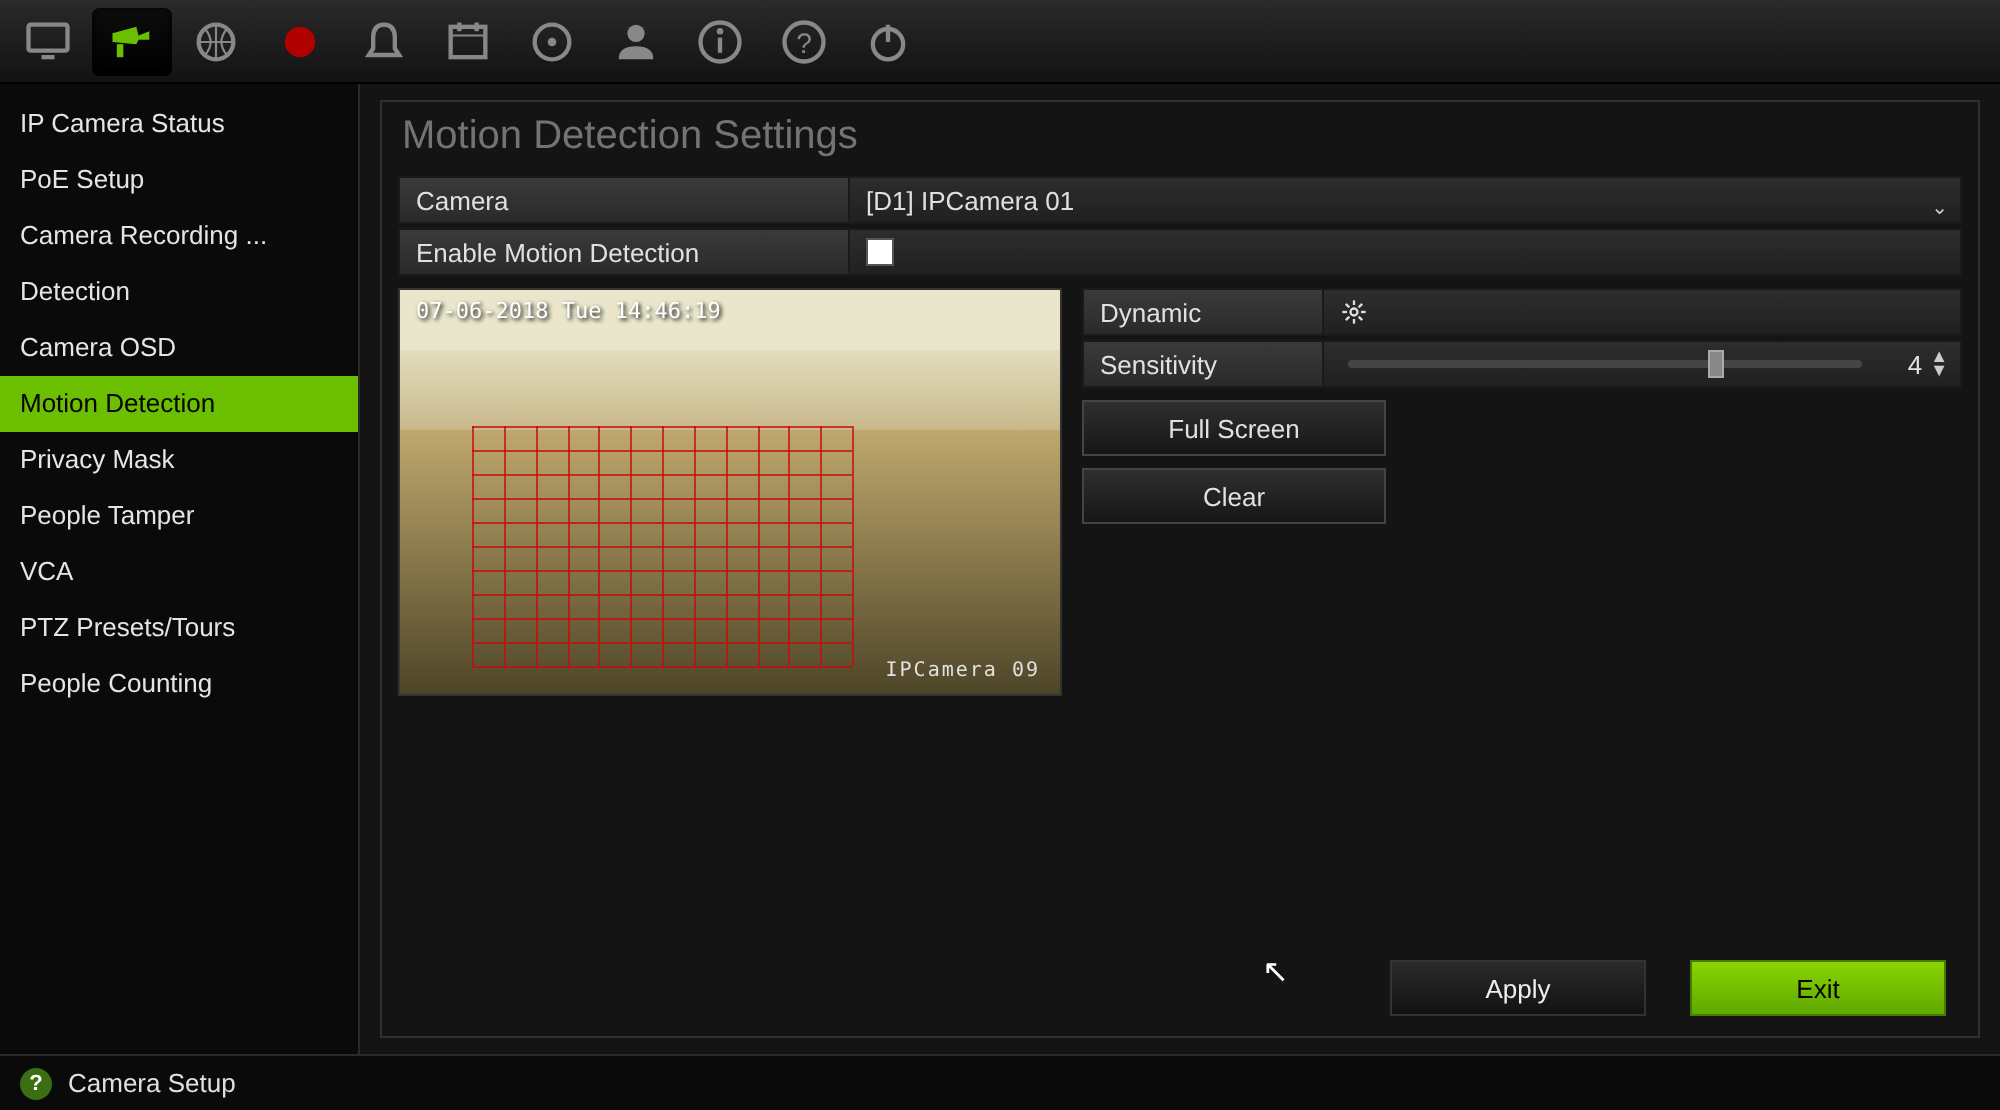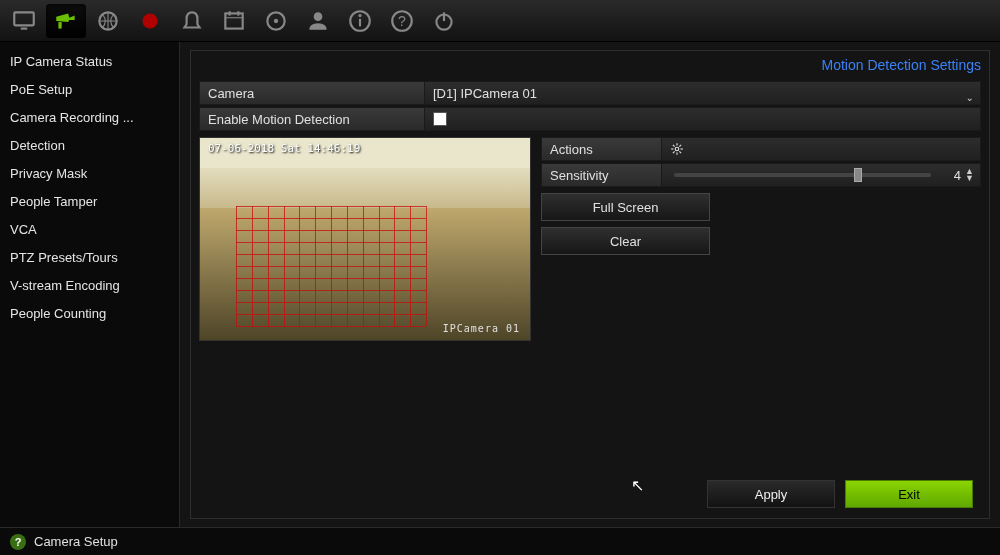--- a/index.html
+++ b/index.html
@@ -12,21 +12,21 @@
   .topbar svg { width: 26px; height: 26px; }
 
   
   .main { display: flex; height: 485px; }
   .sidebar { width: 180px; background: #0a0a0a; border-right: 1px solid #2a2a2a; padding-top: 6px; }
   .sidebar-item { height: 28px; line-height: 28px; padding-left: 10px; font-size: 13px; color: #e5e5e5; cursor: pointer; white-space: nowrap; overflow: hidden; }
   .sidebar-item.active { background: #6bbf00; color: #000; }
 
   .content { flex: 1; background: #141414; position: relative; padding: 8px 10px; }
   .panel { border: 1px solid #2f2f2f; padding: 6px 8px 12px 8px; height: 100%; position: relative; }
-  .page-title { color: #3b82f6; font-size: 14px; margin: 0 0 8px 2px; text-align: right; }
+  .page-title { color: #737373; font-size: 20px; margin: 0 0 8px 2px; }
 
   .form-row { display: flex; align-items: flex-start; height: 24px; margin-bottom: 2px; }
   .form-row .label { width: 225px; background: linear-gradient(#3a3a3a,#2a2a2a); padding-left: 8px; font-size: 13px; height: 24px; line-height: 24px; border: 1px solid #1a1a1a; border-right: none; }
   .form-row .field { flex: 1; background: linear-gradient(#2d2d2d,#202020); padding-left: 8px; font-size: 13px; height: 24px; line-height: 24px; border: 1px solid #1a1a1a; position: relative; }
   .field .chev { position: absolute; right: 6px; top: 4px; font-size: 10px; color: #ccc; }
   .checkbox { width: 14px; height: 14px; background: #fff; display: inline-block; margin-top: 4px; border: 1px solid #555; position: relative; }
   .checkbox.checked::after { content: "✓"; position: absolute; top: -3px; left: 1px; font-size: 13px; color: #000; }
 
   .mid-row { display: flex; margin-top: 6px; gap: 10px; }
   .preview { width: 332px; height: 204px; background: #1b1b1b; border: 1px solid #333; position: relative; overflow: hidden; }
@@ -44,24 +44,24 @@
   .right-col { flex: 1; }
   .mini-row { display: flex; align-items: center; height: 24px; margin-bottom: 2px; }
   .mini-row .mlabel { width: 120px; background: linear-gradient(#3a3a3a,#2a2a2a); padding-left: 8px; font-size: 13px; height: 24px; line-height: 24px; border: 1px solid #1a1a1a; border-right: none; }
   .mini-row .mfield { flex: 1; background: linear-gradient(#2d2d2d,#202020); height: 24px; border: 1px solid #1a1a1a; display: flex; align-items: center; padding: 0 6px; position: relative; }
   .mfield .gearbox { width: 18px; height: 18px; display: flex; align-items: center; justify-content: center; }
   .slider-track { flex: 1; height: 4px; background: #444; position: relative; margin: 0 6px; border-radius: 2px; }
   .slider-thumb { position: absolute; top: -5px; width: 8px; height: 14px; background: #888; border: 1px solid #aaa; left: 70%; }
   .slider-val { width: 28px; text-align: right; font-size: 13px; padding-right: 4px; }
   .stepper { font-size: 9px; line-height: 7px; color: #ccc; }
 
-  .action-btn { width: 169px; height: 28px; background: linear-gradient(#2f2f2f,#161616); border: 1px solid #444; margin: 6px 0 0 0; text-align: center; line-height: 28px; font-size: 13px; cursor: pointer; }
+  .action-btn { width: 152px; height: 28px; background: linear-gradient(#2f2f2f,#161616); border: 1px solid #444; margin: 6px 0 0 0; text-align: center; line-height: 28px; font-size: 13px; cursor: pointer; }
   .action-btn:first-of-type { margin-top: 60px; }
 
-  .bottom-btns { position: absolute; right: 16px; bottom: 10px; display: flex; gap: 10px; }
+  .bottom-btns { position: absolute; right: 16px; bottom: 10px; display: flex; gap: 22px; }
   .btn { width: 128px; height: 28px; text-align: center; line-height: 28px; font-size: 13px; cursor: pointer; border: 1px solid #333; }
   .btn.dark { background: linear-gradient(#2a2a2a,#121212); color: #eee; }
   .btn.green { background: linear-gradient(#8ad400,#5fa800); color: #000; border-color: #4a7a00; }
 
   
   .footer { height: 28px; background: #0a0a0a; border-top: 1px solid #2a2a2a; display: flex; align-items: center; padding-left: 10px; gap: 8px; font-size: 13px; }
   .footer .help { width: 16px; height: 16px; border-radius: 50%; background: #3a6e12; color: #fff; display: flex; align-items: center; justify-content: center; font-size: 11px; font-weight: bold; }
 
   .cursor { position: absolute; left: 440px; top: 425px; font-size: 16px; color: #fff; pointer-events: none; }
 </style>
@@ -137,25 +137,26 @@
       </svg>
     </div>
 </div>
 
 <div class="main">
   <div class="sidebar">
     <div class="sidebar-item">IP Camera Status</div>
     <div class="sidebar-item">PoE Setup</div>
     <div class="sidebar-item">Camera Recording ...</div>
     <div class="sidebar-item">Detection</div>
+    <div class="sidebar-item">Camera OSD</div>
+    <div class="sidebar-item active">Motion Detection</div>
     <div class="sidebar-item">Privacy Mask</div>
     <div class="sidebar-item">People Tamper</div>
     <div class="sidebar-item">VCA</div>
     <div class="sidebar-item">PTZ Presets/Tours</div>
-    <div class="sidebar-item">V-stream Encoding</div>
     <div class="sidebar-item">People Counting</div>
   </div>
 
   <div class="content">
     <div class="panel">
       <div class="page-title">Motion Detection Settings</div>
 
       <div class="form-row">
         <div class="label">Camera</div>
         <div class="field">
@@ -169,21 +170,21 @@
           <span class="checkbox"></span>
         </div>
       </div>
 
       <div class="mid-row">
         <div class="preview">
           <div class="room"></div>
             <div class="ceiling"></div>
             <div class="wall"></div>
             <div class="floor"></div>
-          <div class="timestamp">07-06-2018 Sat 14:46:19</div>
+          <div class="timestamp">07-06-2018 Tue 14:46:19</div>
           <div class="grid" id="mgrid">
               <div class="h" style="top: 0%;"></div>
               <div class="h" style="top: 10%;"></div>
               <div class="h" style="top: 20%;"></div>
               <div class="h" style="top: 30%;"></div>
               <div class="h" style="top: 40%;"></div>
               <div class="h" style="top: 50%;"></div>
               <div class="h" style="top: 60%;"></div>
               <div class="h" style="top: 70%;"></div>
               <div class="h" style="top: 80%;"></div>
@@ -196,25 +197,25 @@
               <div class="v" style="left: 33.3333%;"></div>
               <div class="v" style="left: 41.6667%;"></div>
               <div class="v" style="left: 50%;"></div>
               <div class="v" style="left: 58.3333%;"></div>
               <div class="v" style="left: 66.6667%;"></div>
               <div class="v" style="left: 75%;"></div>
               <div class="v" style="left: 83.3333%;"></div>
               <div class="v" style="left: 91.6667%;"></div>
               <div class="v" style="left: 100%;"></div>
             </div>
-          <div class="camlabel">IPCamera 01</div>
+          <div class="camlabel">IPCamera 09</div>
         </div>
         <div class="right-col">
           <div class="mini-row">
-            <div class="mlabel">Actions</div>
+            <div class="mlabel">Dynamic</div>
             <div class="mfield">
               <span class="gearbox">
                   <svg viewBox="0 0 24 24" width="14" height="14">
                     <circle cx="12" cy="12" r="3" fill="none" stroke="#ddd" stroke-width="2"></circle>
                     <g stroke="#ddd" stroke-width="2">
                       <line x1="12" y1="2" x2="12" y2="6"></line>
                       <line x1="12" y1="18" x2="12" y2="22"></line>
                       <line x1="2" y1="12" x2="6" y2="12"></line>
                       <line x1="18" y1="12" x2="22" y2="12"></line>
                       <line x1="5" y1="5" x2="8" y2="8"></line>

